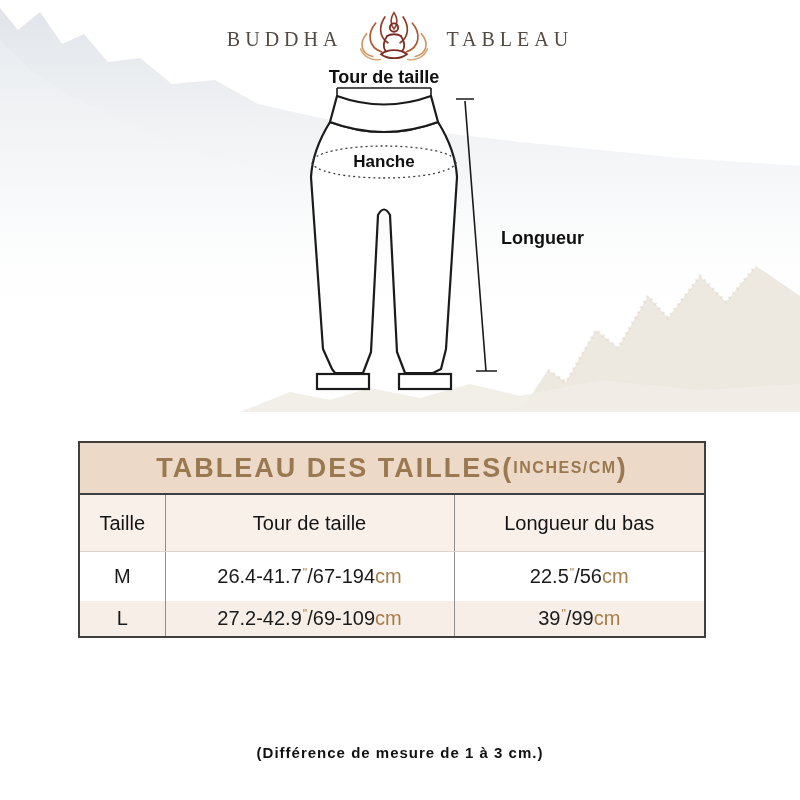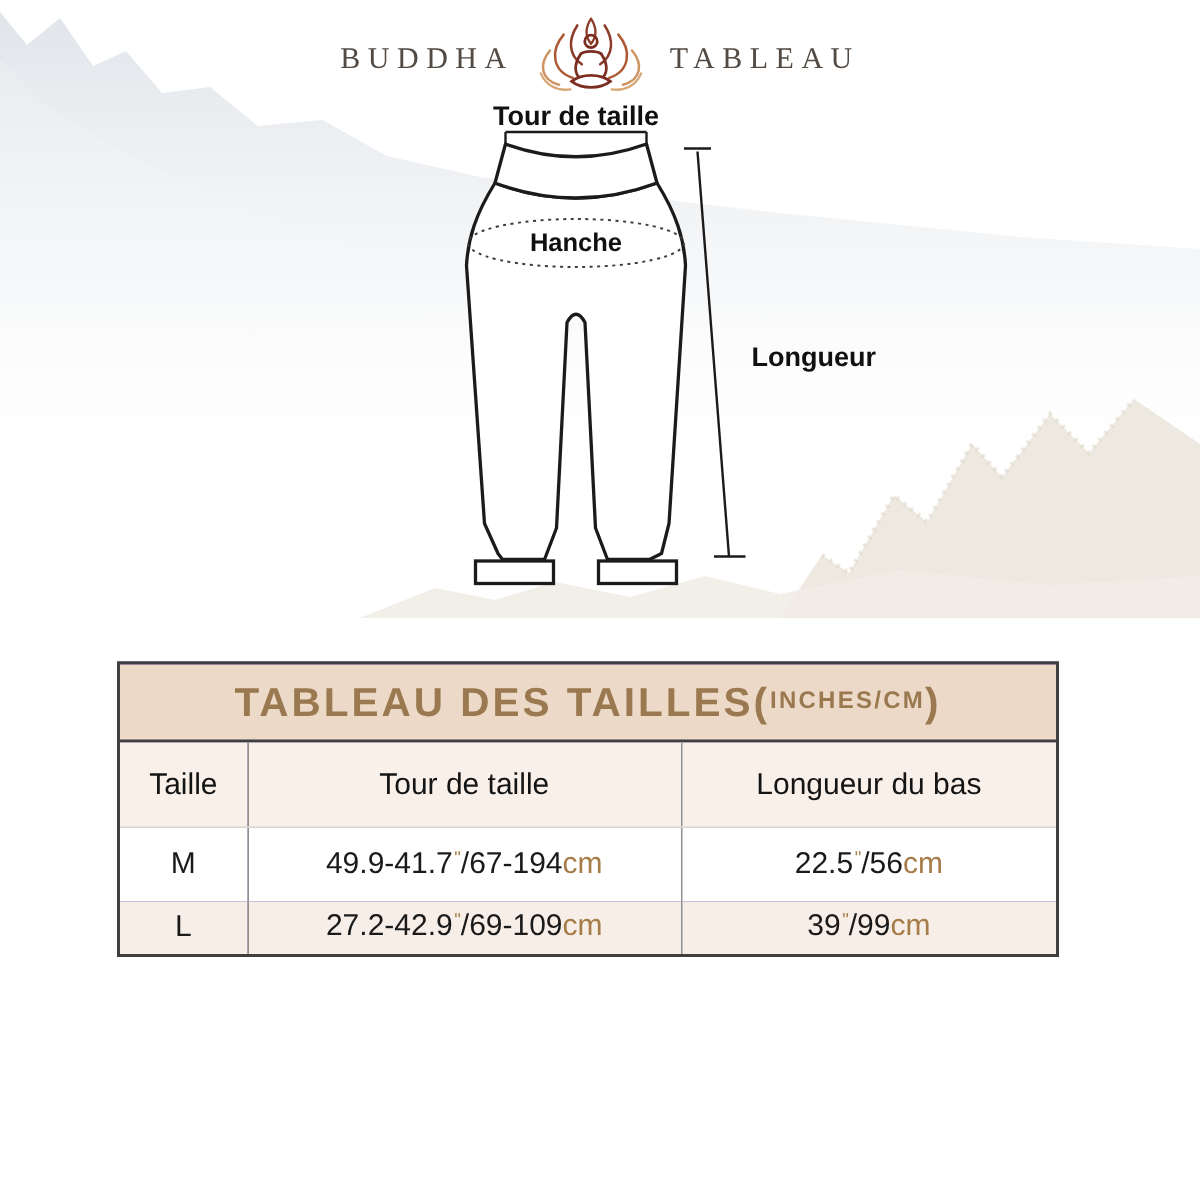--- a/index.html
+++ b/index.html
@@ -125,26 +125,27 @@
       <thead>
         <tr>
           <th>Taille</th>
           <th>Tour de taille</th>
           <th>Longueur du bas</th>
         </tr>
       </thead>
       <tbody>
           <tr>
             <td>M</td>
-            <td><span>49.9-41.7</span><span class="unit-in">"</span><span>/67-194</span><span class="unit-cm">cm</span></td>
+            <td><span>26.4-41.7</span><span class="unit-in">"</span><span>/67-194</span><span class="unit-cm">cm</span></td>
             <td><span>22.5</span><span class="unit-in">"</span><span>/56</span><span class="unit-cm">cm</span></td>
           </tr>
           <tr>
             <td>L</td>
             <td><span>27.2-42.9</span><span class="unit-in">"</span><span>/69-109</span><span class="unit-cm">cm</span></td>
             <td><span>39</span><span class="unit-in">"</span><span>/99</span><span class="unit-cm">cm</span></td>
           </tr>
         </tbody>
     </table>
   </div>
 
+  <div class="note">(Différence de mesure de 1 à 3 cm.)</div>
 
 </div>
 
 </body></html>

